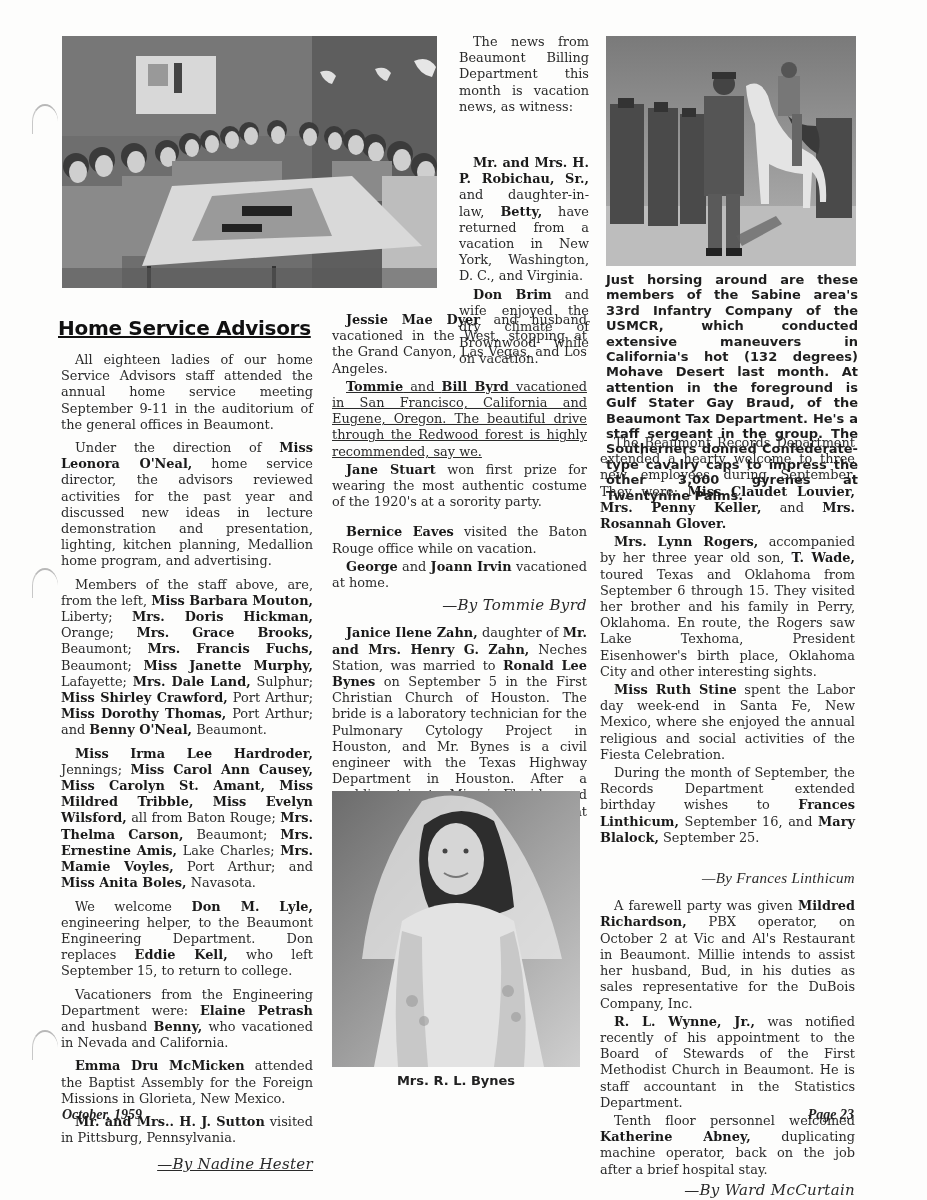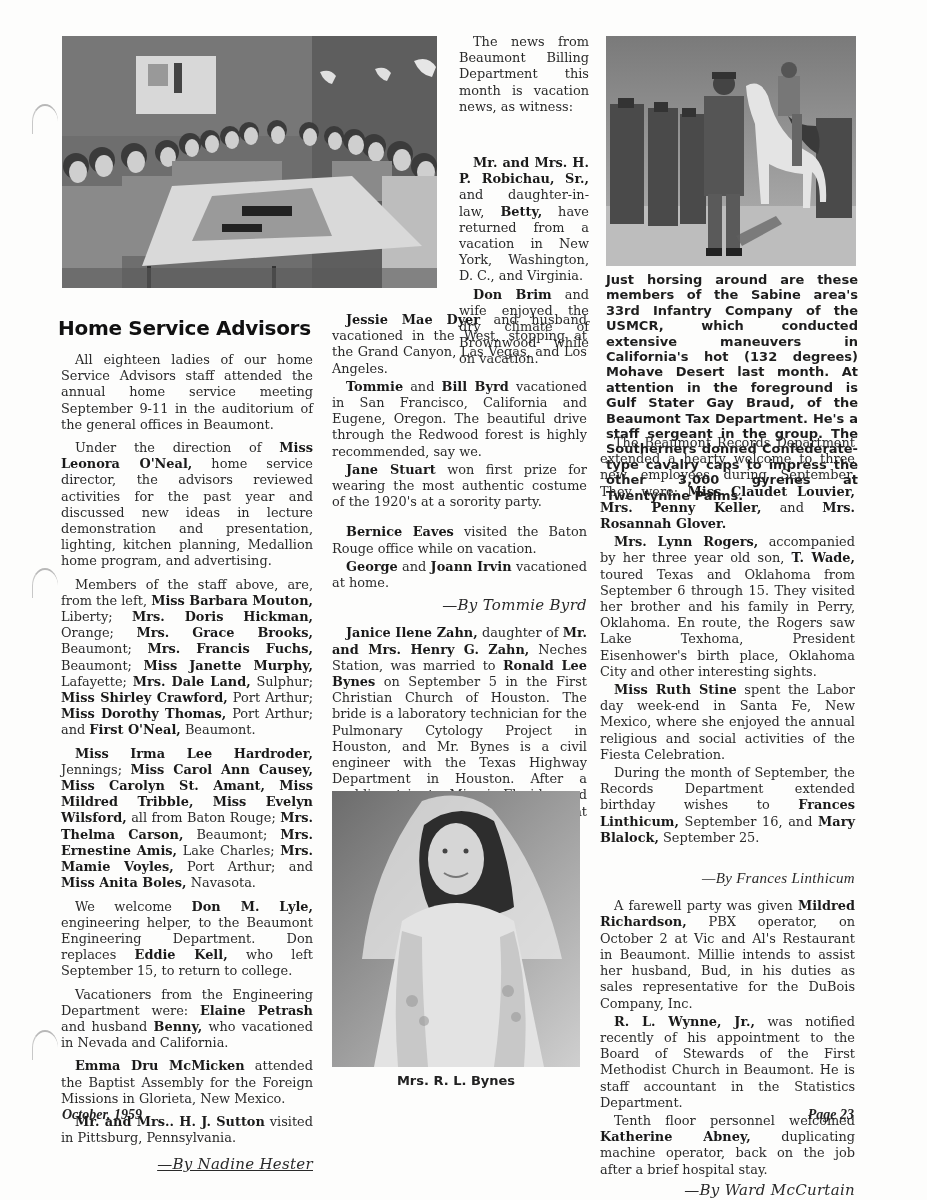--- a/index.html
+++ b/index.html
@@ -14,21 +14,21 @@
   
   .photo { position: absolute; overflow: hidden; }
   .photo svg { display: block; width: 100%; height: 100%; }
 
   .col { position: absolute; font-size: 12.9px; line-height: 16.2px; text-align: justify; hyphens: manual; }
   .col p { text-indent: 14px; margin-bottom: 7px; }
   .col p.tight { margin-bottom: 0; }
   .col b { font-weight: bold; color: #1a1a1a; }
   .byline { text-align: right; font-style: italic; font-size: 15px; margin: 4px 0 10px; letter-spacing: 0.3px; }
 
-  .headline { position: absolute; left: 58px; top: 316px; width: 262px; font-family: "DejaVu Sans", "Liberation Sans", sans-serif; font-weight: bold; font-size: 20px; letter-spacing: -0.3px; color: #111; }
+  .headline { position: absolute; left: 58px; top: 316px; width: 262px; font-family: "DejaVu Sans", "Liberation Sans", sans-serif; font-weight: bold; font-size: 20px; letter-spacing: -0.3px; color: #111; text-decoration: underline; }
 
   .caption-sans { font-family: "DejaVu Sans", "Liberation Sans", sans-serif; font-weight: bold; font-size: 13px; line-height: 15.4px; color: #1e1e1e; text-align: justify; }
   .photo-caption { position: absolute; font-family: "DejaVu Sans", "Liberation Sans", sans-serif; font-weight: bold; font-size: 13px; text-align: center; color: #222; }
 
   .footer { position: absolute; top: 1107px; font-family: "Liberation Serif", "DejaVu Serif", serif; font-weight: bold; font-style: italic; font-size: 14px; color: #222; }
 </style>
 </head>
 <body>
 
 <div class="page">
@@ -141,42 +141,42 @@
   </div>
 
   <div class="caption-sans" style="position:absolute; left:606px; top:272px; width:252px;">Just horsing around are these members of the Sabine area's 33rd Infantry Company of the USMCR, which conducted extensive maneuvers in California's hot (132 degrees) Mohave Desert last month. At attention in the foreground is Gulf Stater Gay Braud, of the Beaumont Tax Department. He's a staff sergeant in the group. The Southerners donned Confederate-type cavalry caps to impress the other 3,000 gyrenes at Twentynine Palms.</div>
 
   <div class="headline">Home Service Advisors</div>
 
   <div class="col" style="left:61px; top:352px; width:252px;">
     <div>
         <p>All eighteen ladies of our home Service Advisors staff attended the annual home service meeting September 9-11 in the auditorium of the general offices in Beaumont.</p>
         <p>Under the direction of <b>Miss Leonora O'Neal,</b> home service director, the advisors reviewed activities for the past year and discussed new ideas in lecture demonstration and presentation, lighting, kitchen planning, Medallion home program, and advertising.</p>
-        <p>Members of the staff above, are, from the left, <b>Miss Barbara Mouton,</b> Liberty; <b>Mrs. Doris Hickman,</b> Orange; <b>Mrs. Grace Brooks,</b> Beaumont; <b>Mrs. Francis Fuchs,</b> Beaumont; <b>Miss Janette Murphy,</b> Lafayette; <b>Mrs. Dale Land,</b> Sulphur; <b>Miss Shirley Crawford,</b> Port Arthur; <b>Miss Dorothy Thomas,</b> Port Arthur; and <b>First O'Neal,</b> Beaumont.</p>
+        <p>Members of the staff above, are, from the left, <b>Miss Barbara Mouton,</b> Liberty; <b>Mrs. Doris Hickman,</b> Orange; <b>Mrs. Grace Brooks,</b> Beaumont; <b>Mrs. Francis Fuchs,</b> Beaumont; <b>Miss Janette Murphy,</b> Lafayette; <b>Mrs. Dale Land,</b> Sulphur; <b>Miss Shirley Crawford,</b> Port Arthur; <b>Miss Dorothy Thomas,</b> Port Arthur; and <b>Benny O'Neal,</b> Beaumont.</p>
         <p><b>Miss Irma Lee Hardroder,</b> Jennings; <b>Miss Carol Ann Causey, Miss Carolyn St. Amant, Miss Mildred Tribble, Miss Evelyn Wilsford,</b> all from Baton Rouge; <b>Mrs. Thelma Carson,</b> Beaumont; <b>Mrs. Ernestine Amis,</b> Lake Charles; <b>Mrs. Mamie Voyles,</b> Port Arthur; and <b>Miss Anita Boles,</b> Navasota.</p>
         <p>We welcome <b>Don M. Lyle,</b> engineering helper, to the Beaumont Engineering Department. Don replaces <b>Eddie Kell,</b> who left September 15, to return to college.</p>
         <p>Vacationers from the Engineering Department were: <b>Elaine Petrash</b> and husband <b>Benny,</b> who vacationed in Nevada and California.</p>
         <p><b>Emma Dru McMicken</b> attended the Baptist Assembly for the Foreign Missions in Glorieta, New Mexico.</p>
         <p><b>Mr. and Mrs.. H. J. Sutton</b> visited in Pittsburg, Pennsylvania.</p>
       </div>
     <div class="byline" style="margin-top:10px;text-decoration:underline;">—By Nadine Hester</div>
   </div>
 
   <div class="col" style="left:459px; top:34px; width:130px;">
     <div>
         <p class="tight" style="margin-bottom: 2px;">The news from Beaumont Billing Department this month is vacation news, as witness:</p>
         <p class="tight" style="margin-bottom: 2px; margin-top: 40px;"><b>Mr. and Mrs. H. P. Robichau, Sr.,</b> and daughter-in-law, <b>Betty,</b> have returned from a vacation in New York, Washington, D. C., and Virginia.</p>
         <p class="tight" style="margin-bottom: 2px;"><b>Don Brim</b> and wife enjoyed the dry climate of Brownwood while on vacation.</p>
       </div>
   </div>
 
   <div class="col" style="left:332px; top:312px; width:255px;">
     <div>
         <p class="tight" style="margin-bottom: 2px;"><b>Jessie Mae Dyer</b> and husband vacationed in the West, stopping at the Grand Canyon, Las Vegas, and Los Angeles.</p>
-        <p class="tight" style="margin-bottom: 2px;"><b>Tommie</b> and <b>Bill Byrd</b> vacationed in San Francisco, California and Eugene, Oregon. The beautiful drive through the Redwood forest is highly recommended, say we.</p>
+        <p class="tight" style="margin-bottom: 2px; text-decoration: underline;"><b>Tommie</b> and <b>Bill Byrd</b> vacationed in San Francisco, California and Eugene, Oregon. The beautiful drive through the Redwood forest is highly recommended, say we.</p>
         <p class="tight" style="margin-bottom: 14px;"><b>Jane Stuart</b> won first prize for wearing the most authentic costume of the 1920's at a sorority party.</p>
         <p class="tight" style="margin-bottom: 2px;"><b>Bernice Eaves</b> visited the Baton Rouge office while on vacation.</p>
         <p class="tight" style="margin-bottom: 2px;"><b>George</b> and <b>Joann Irvin</b> vacationed at home.</p>
       </div>
     <div class="byline" style="margin-top:6px; margin-bottom:12px;">—By Tommie Byrd</div>
     <div>
         <p><b>Janice Ilene Zahn,</b> daughter of <b>Mr. and Mrs. Henry G. Zahn,</b> Neches Station, was married to <b>Ronald Lee Bynes</b> on September 5 in the First Christian Church of Houston. The bride is a laboratory technician for the Pulmonary Cytology Project in Houston, and Mr. Bynes is a civil engineer with the Texas Highway Department in Houston. After a wedding trip to Miami, Florida, and Nassau, the couple will be at home at 4210 Caroline St., in Houston.</p>
       </div>
   </div>
 

